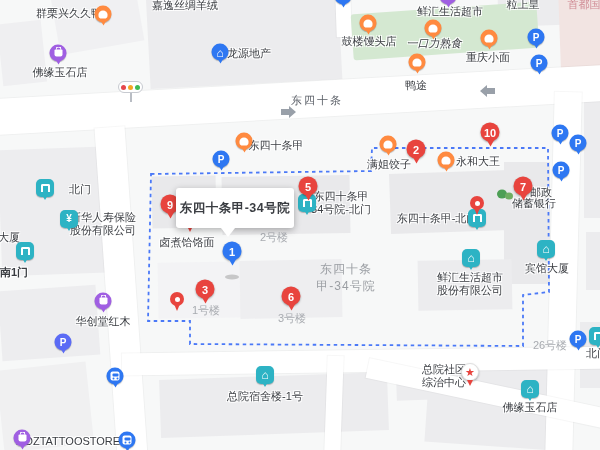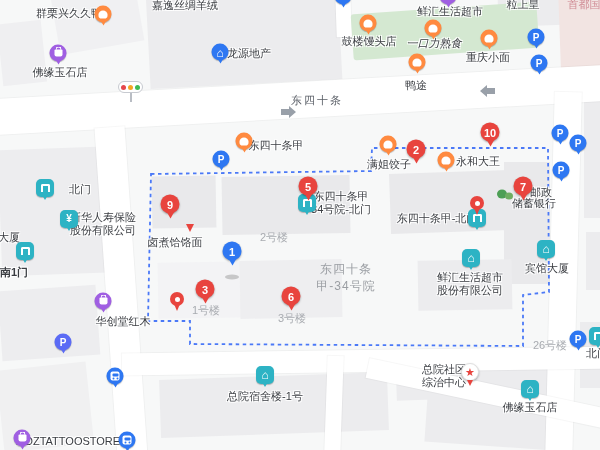--- a/index.html
+++ b/index.html
@@ -81,20 +81,21 @@
 
   <div id="traffic">
     <div class="head">
         <i id="tl-r" style="background: rgb(229, 72, 77);"></i>
         <i id="tl-y" style="background: rgb(245, 166, 35);"></i>
         <i id="tl-g" style="background: rgb(63, 186, 84);"></i>
       </div>
     <div class="pole"></div>
   </div>
 
+  <div id="tooltip" style="left:176px;top:188px;width:118px;height:40px">东四十条甲-34号院</div>
 <div class="bld" style="left: 55px; top: -10px; width: 85px; height: 58px; transform: rotate(-10deg); background: rgb(240, 240, 242);"></div>
     <div class="bld" style="left: 0px; top: 22px; width: 44px; height: 62px; transform: rotate(-6deg); background: rgb(239, 239, 241);"></div>
     <div class="bld" style="left: 148px; top: -12px; width: 192px; height: 96px; transform: rotate(-3deg); background: rgb(236, 236, 238);"></div>
     <div class="bld" style="left: 498px; top: -10px; width: 64px; height: 36px; transform: rotate(-2deg); background: rgb(236, 236, 238);"></div>
     <div class="bld" style="left: 560px; top: -6px; width: 42px; height: 98px; transform: rotate(-2deg); background: rgb(242, 228, 226);"></div>
     <div class="bld" style="left: 584px; top: 100px; width: 18px; height: 118px; transform: rotate(0deg); background: rgb(236, 236, 238);"></div>
     <div class="bld" style="left: 586px; top: 232px; width: 14px; height: 58px; transform: rotate(0deg); background: rgb(236, 236, 238);"></div>
     <div class="bld" style="left: 0px; top: 148px; width: 126px; height: 126px; transform: rotate(-2deg); background: rgb(237, 237, 239);"></div>
     <div class="bld" style="left: 0px; top: 288px; width: 98px; height: 70px; transform: rotate(-4deg); background: rgb(237, 237, 239);"></div>
     <div class="bld" style="left: 0px; top: 366px; width: 90px; height: 82px; transform: rotate(-6deg); background: rgb(240, 240, 241);"></div>
@@ -181,21 +182,21 @@
     </div>
     <div class="lbl d" style="left: 437px; top: 218px;">
       <span class="ln">东四十条甲-北门</span>
     </div>
     <div class="lbl d" style="left: 541px; top: 192px;">
       <span class="ln">邮政</span>
     </div>
     <div class="lbl d" style="left: 534px; top: 203px;">
       <span class="ln">储蓄银行</span>
     </div>
-    <div class="lbl d" style="left: 175px; top: 242px;">
+    <div class="lbl d" style="left: 187px; top: 242px;">
       <span class="ln">卤煮饸饹面</span>
     </div>
     <div class="lbl g" style="left: 274px; top: 237px;">
       <span class="ln">2号楼</span>
     </div>
     <div class="lbl ga" style="left: 346px; top: 278px;">
       <span class="ln">东四十条</span>
       <span class="ln">甲-34号院</span>
     </div>
     <div class="lbl d" style="left: 547px; top: 268px;">
@@ -204,21 +205,21 @@
     <div class="lbl d" style="left: 470px; top: 284px;">
       <span class="ln">鲜汇生活超市</span>
       <span class="ln">股份有限公司</span>
     </div>
     <div class="lbl g" style="left: 206px; top: 310px;">
       <span class="ln">1号楼</span>
     </div>
     <div class="lbl g" style="left: 292px; top: 318px;">
       <span class="ln">3号楼</span>
     </div>
-    <div class="lbl d" style="left: 103px; top: 321px; margin-left: 20px;">
+    <div class="lbl d" style="left: 103px; top: 321px;">
       <span class="ln">华创堂红木</span>
     </div>
     <div class="lbl g" style="left: 550px; top: 345px;">
       <span class="ln">26号楼</span>
     </div>
     <div class="lbl d" style="left: 444px; top: 376px;">
       <span class="ln">总院社区</span>
       <span class="ln">综治中心</span>
     </div>
     <div class="lbl d" style="left: 597px; top: 353px;">

